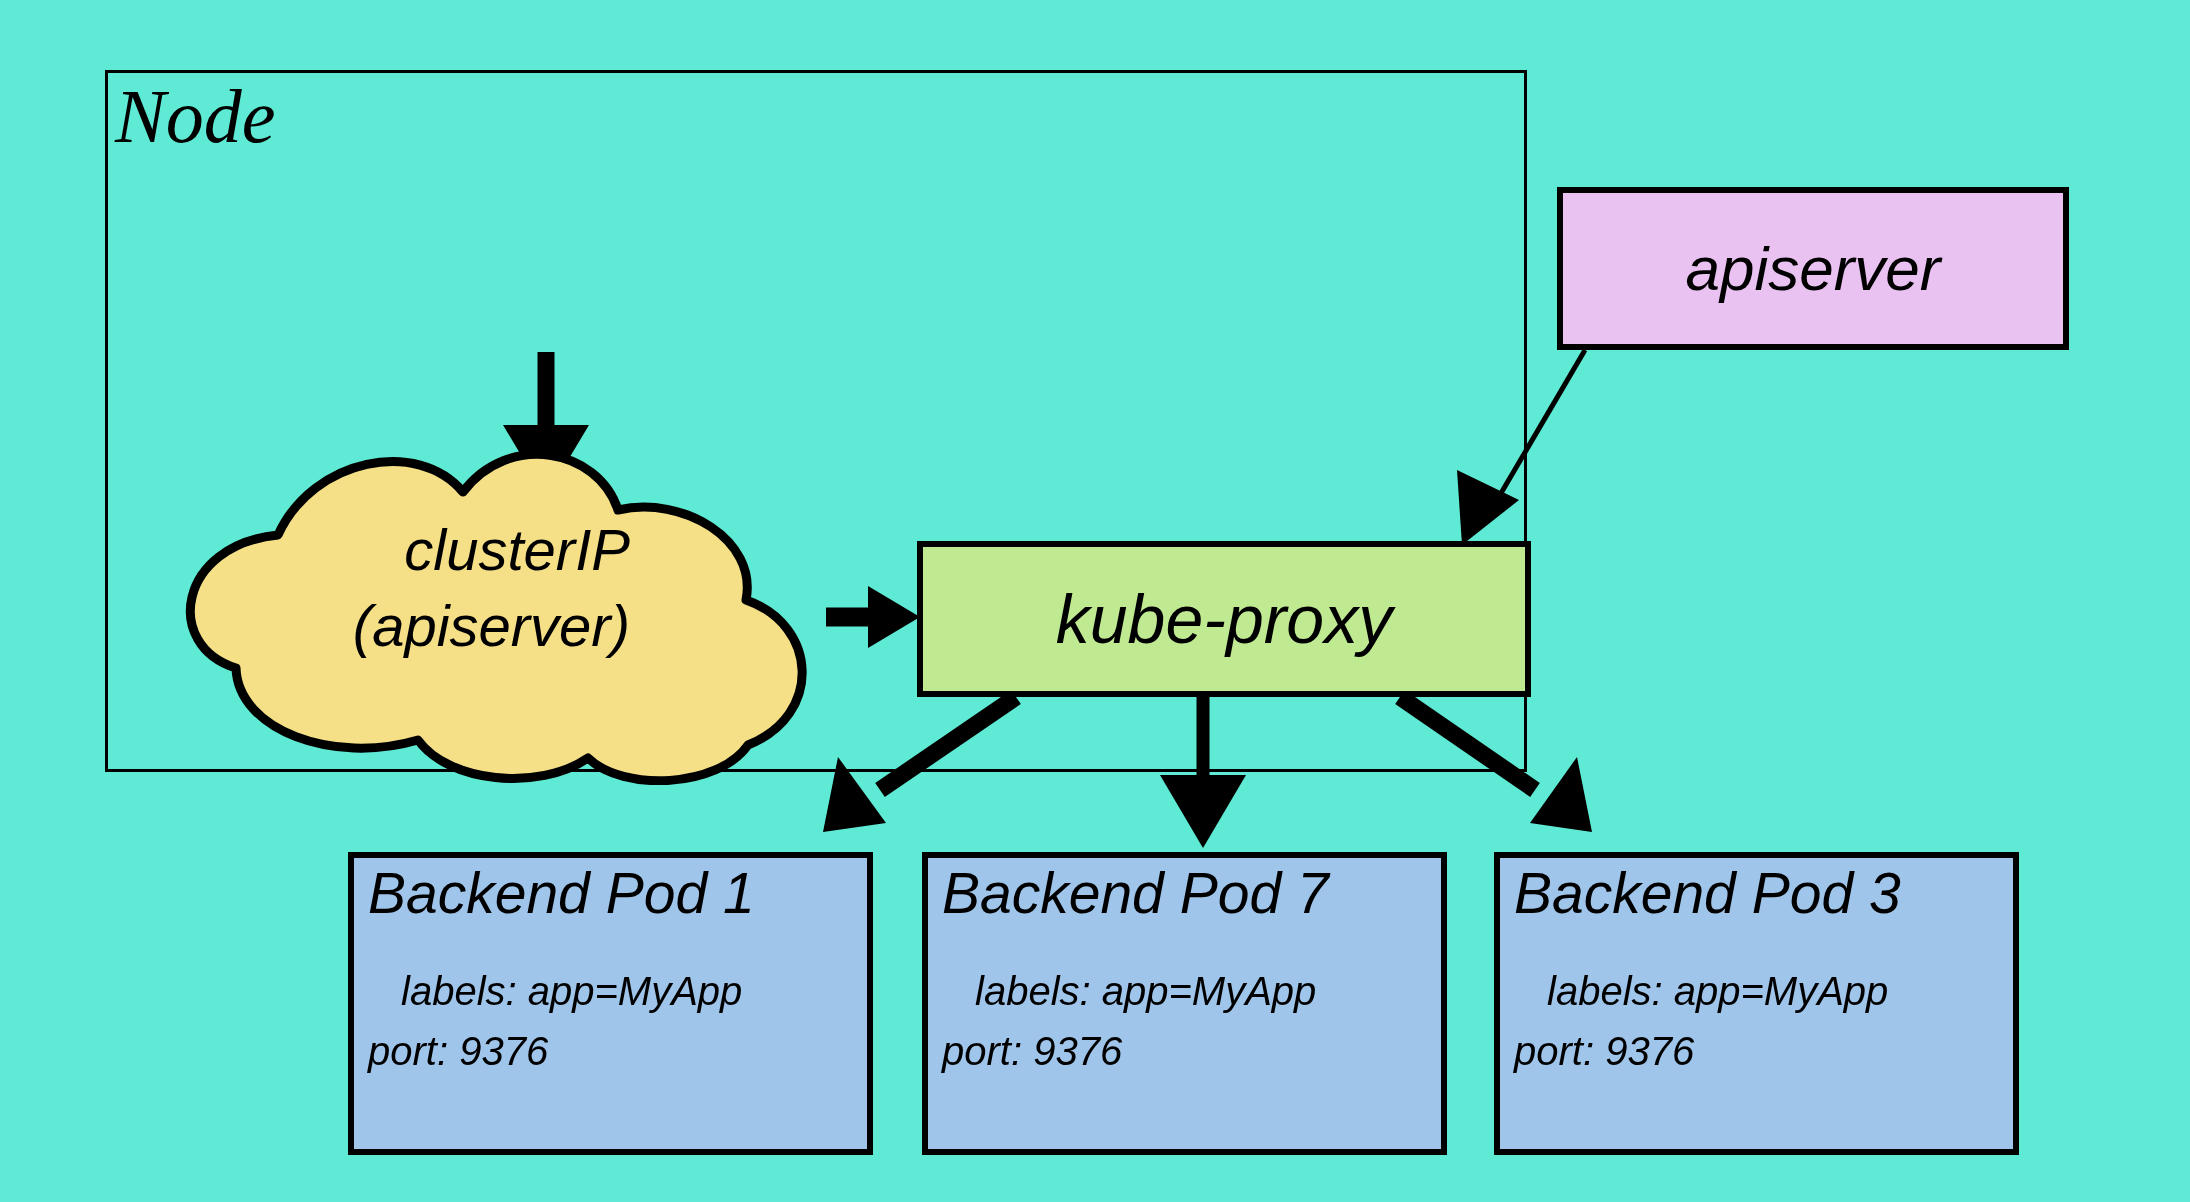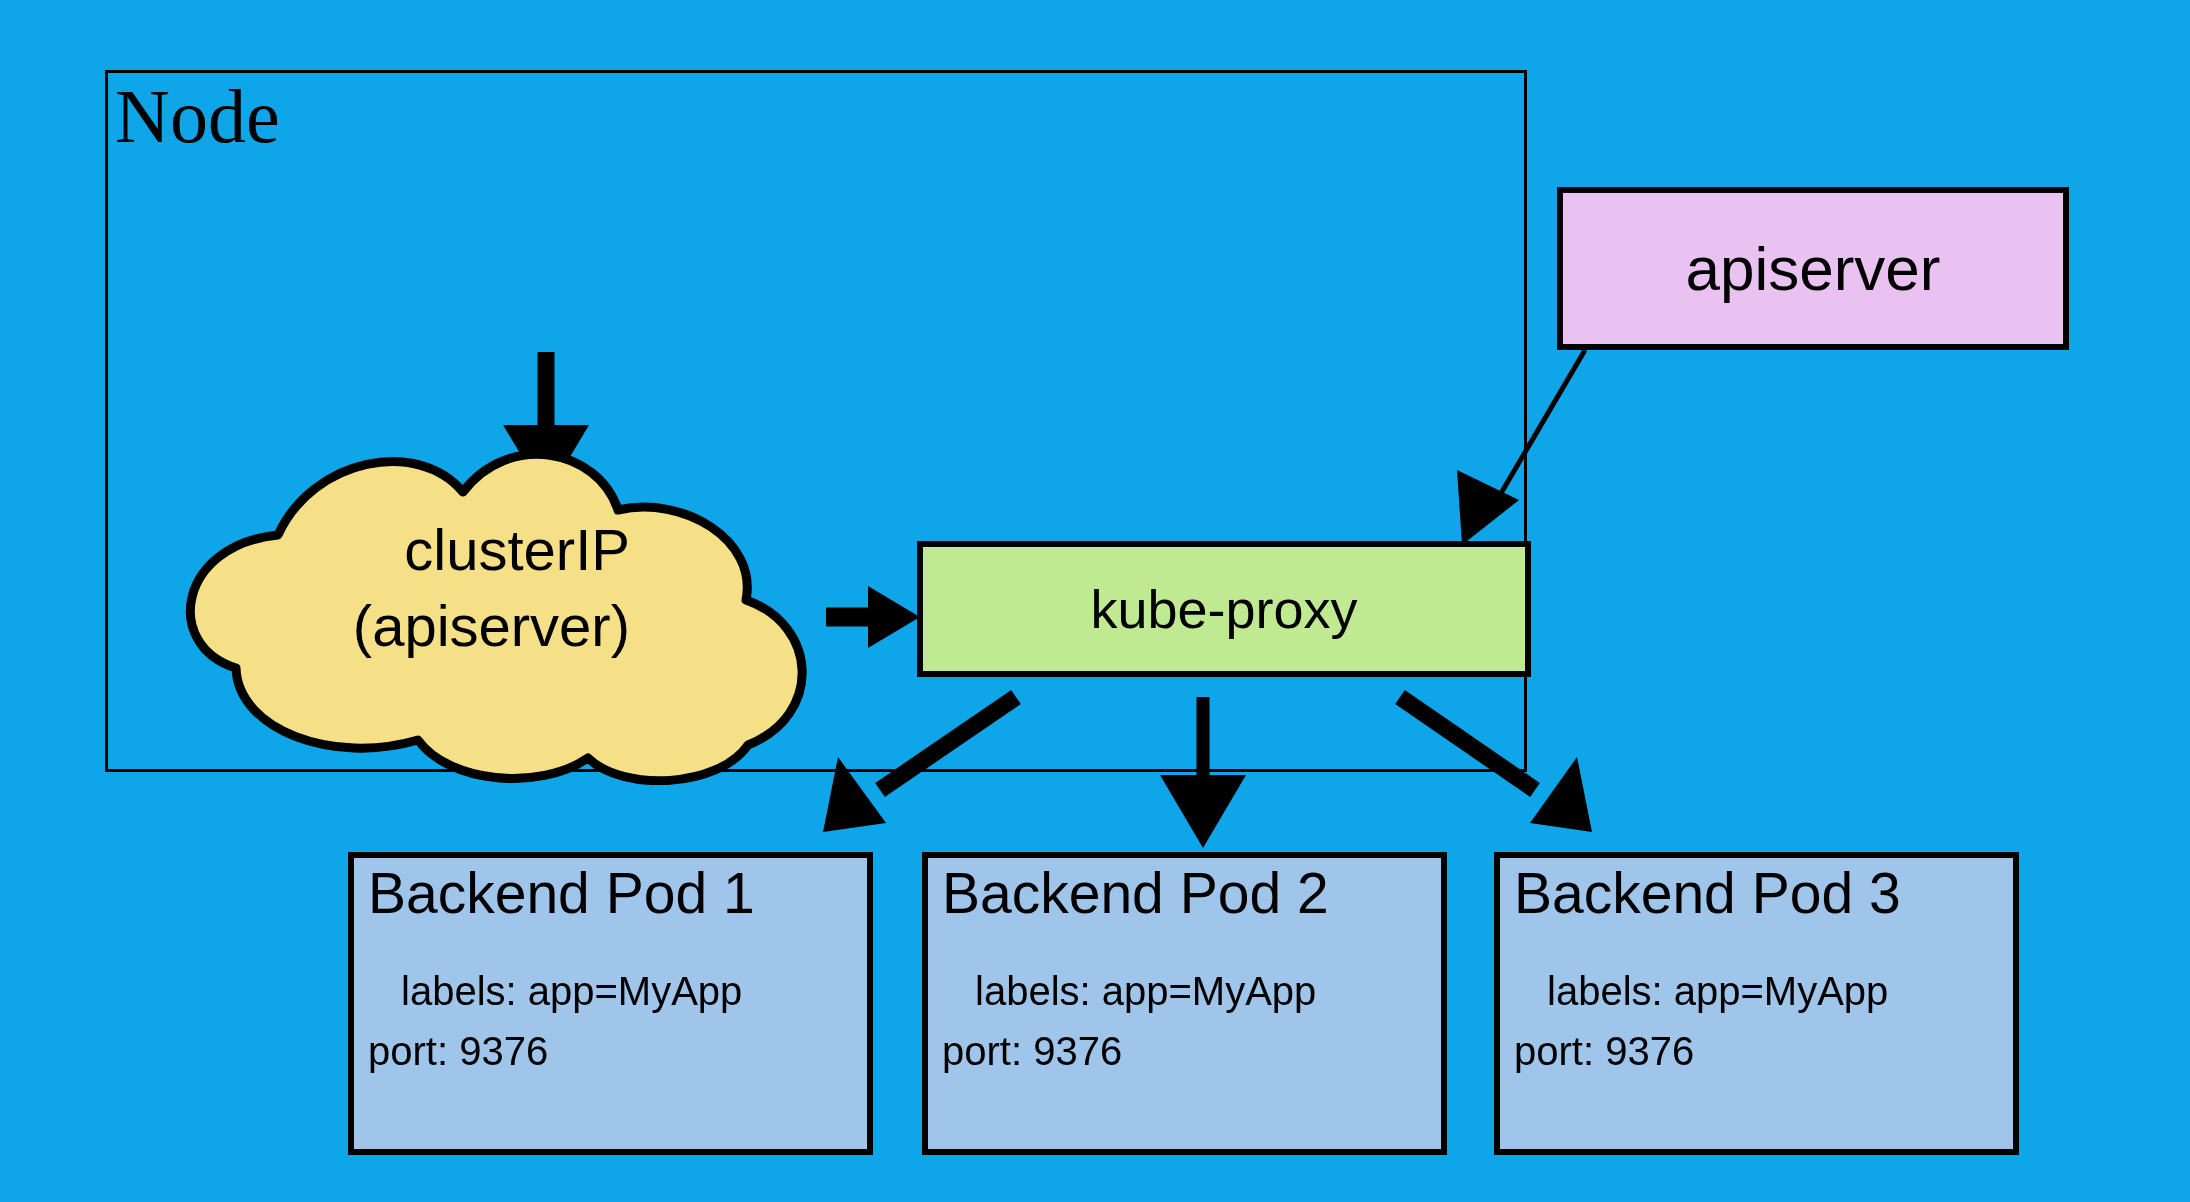--- a/index.html
+++ b/index.html
@@ -7,22 +7,23 @@
     padding: 0;
     background: #ffffff;
   }
   body {
     font-family: "Liberation Sans", sans-serif;
   }
   #canvas {
     position: relative;
     width: 2190px;
     height: 1202px;
-    background: #0ea5e9;
+    background: #5eead4;
     overflow: hidden;
+    font-style: italic;
   }
   #edges {
     position: absolute;
     left: 0;
     top: 0;
     width: 2190px;
     height: 1202px;
   }
 
   .node-container {
@@ -72,23 +73,23 @@
     width: 512px;
     height: 163px;
     background: #e9c2f2;
     font-size: 62px;
   }
 
   .kubeproxy-box {
     left: 917px;
     top: 541px;
     width: 614px;
-    height: 136px;
+    height: 156px;
     background: #c0ea92;
-    font-size: 54px;
+    font-size: 68px;
   }
 
   .pod-box {
     top: 852px;
     width: 525px;
     height: 303px;
     background: #a0c5ea;
     display: block;
     padding: 3px 14px 0 14px;
   }
@@ -199,21 +200,21 @@
     <span>kube-proxy</span>
   </div>
 
   <div class="box pod-box pod-1">
     <div class="pod-title">Backend Pod 1</div>
     <div class="pod-detail first">labels: app=MyApp</div>
     <div class="pod-detail">port: 9376</div>
   </div>
 
   <div class="box pod-box pod-2">
-    <div class="pod-title">Backend Pod 2</div>
+    <div class="pod-title">Backend Pod 7</div>
     <div class="pod-detail first">labels: app=MyApp</div>
     <div class="pod-detail">port: 9376</div>
   </div>
 
   <div class="box pod-box pod-3">
     <div class="pod-title">Backend Pod 3</div>
     <div class="pod-detail first">labels: app=MyApp</div>
     <div class="pod-detail">port: 9376</div>
   </div>
 

